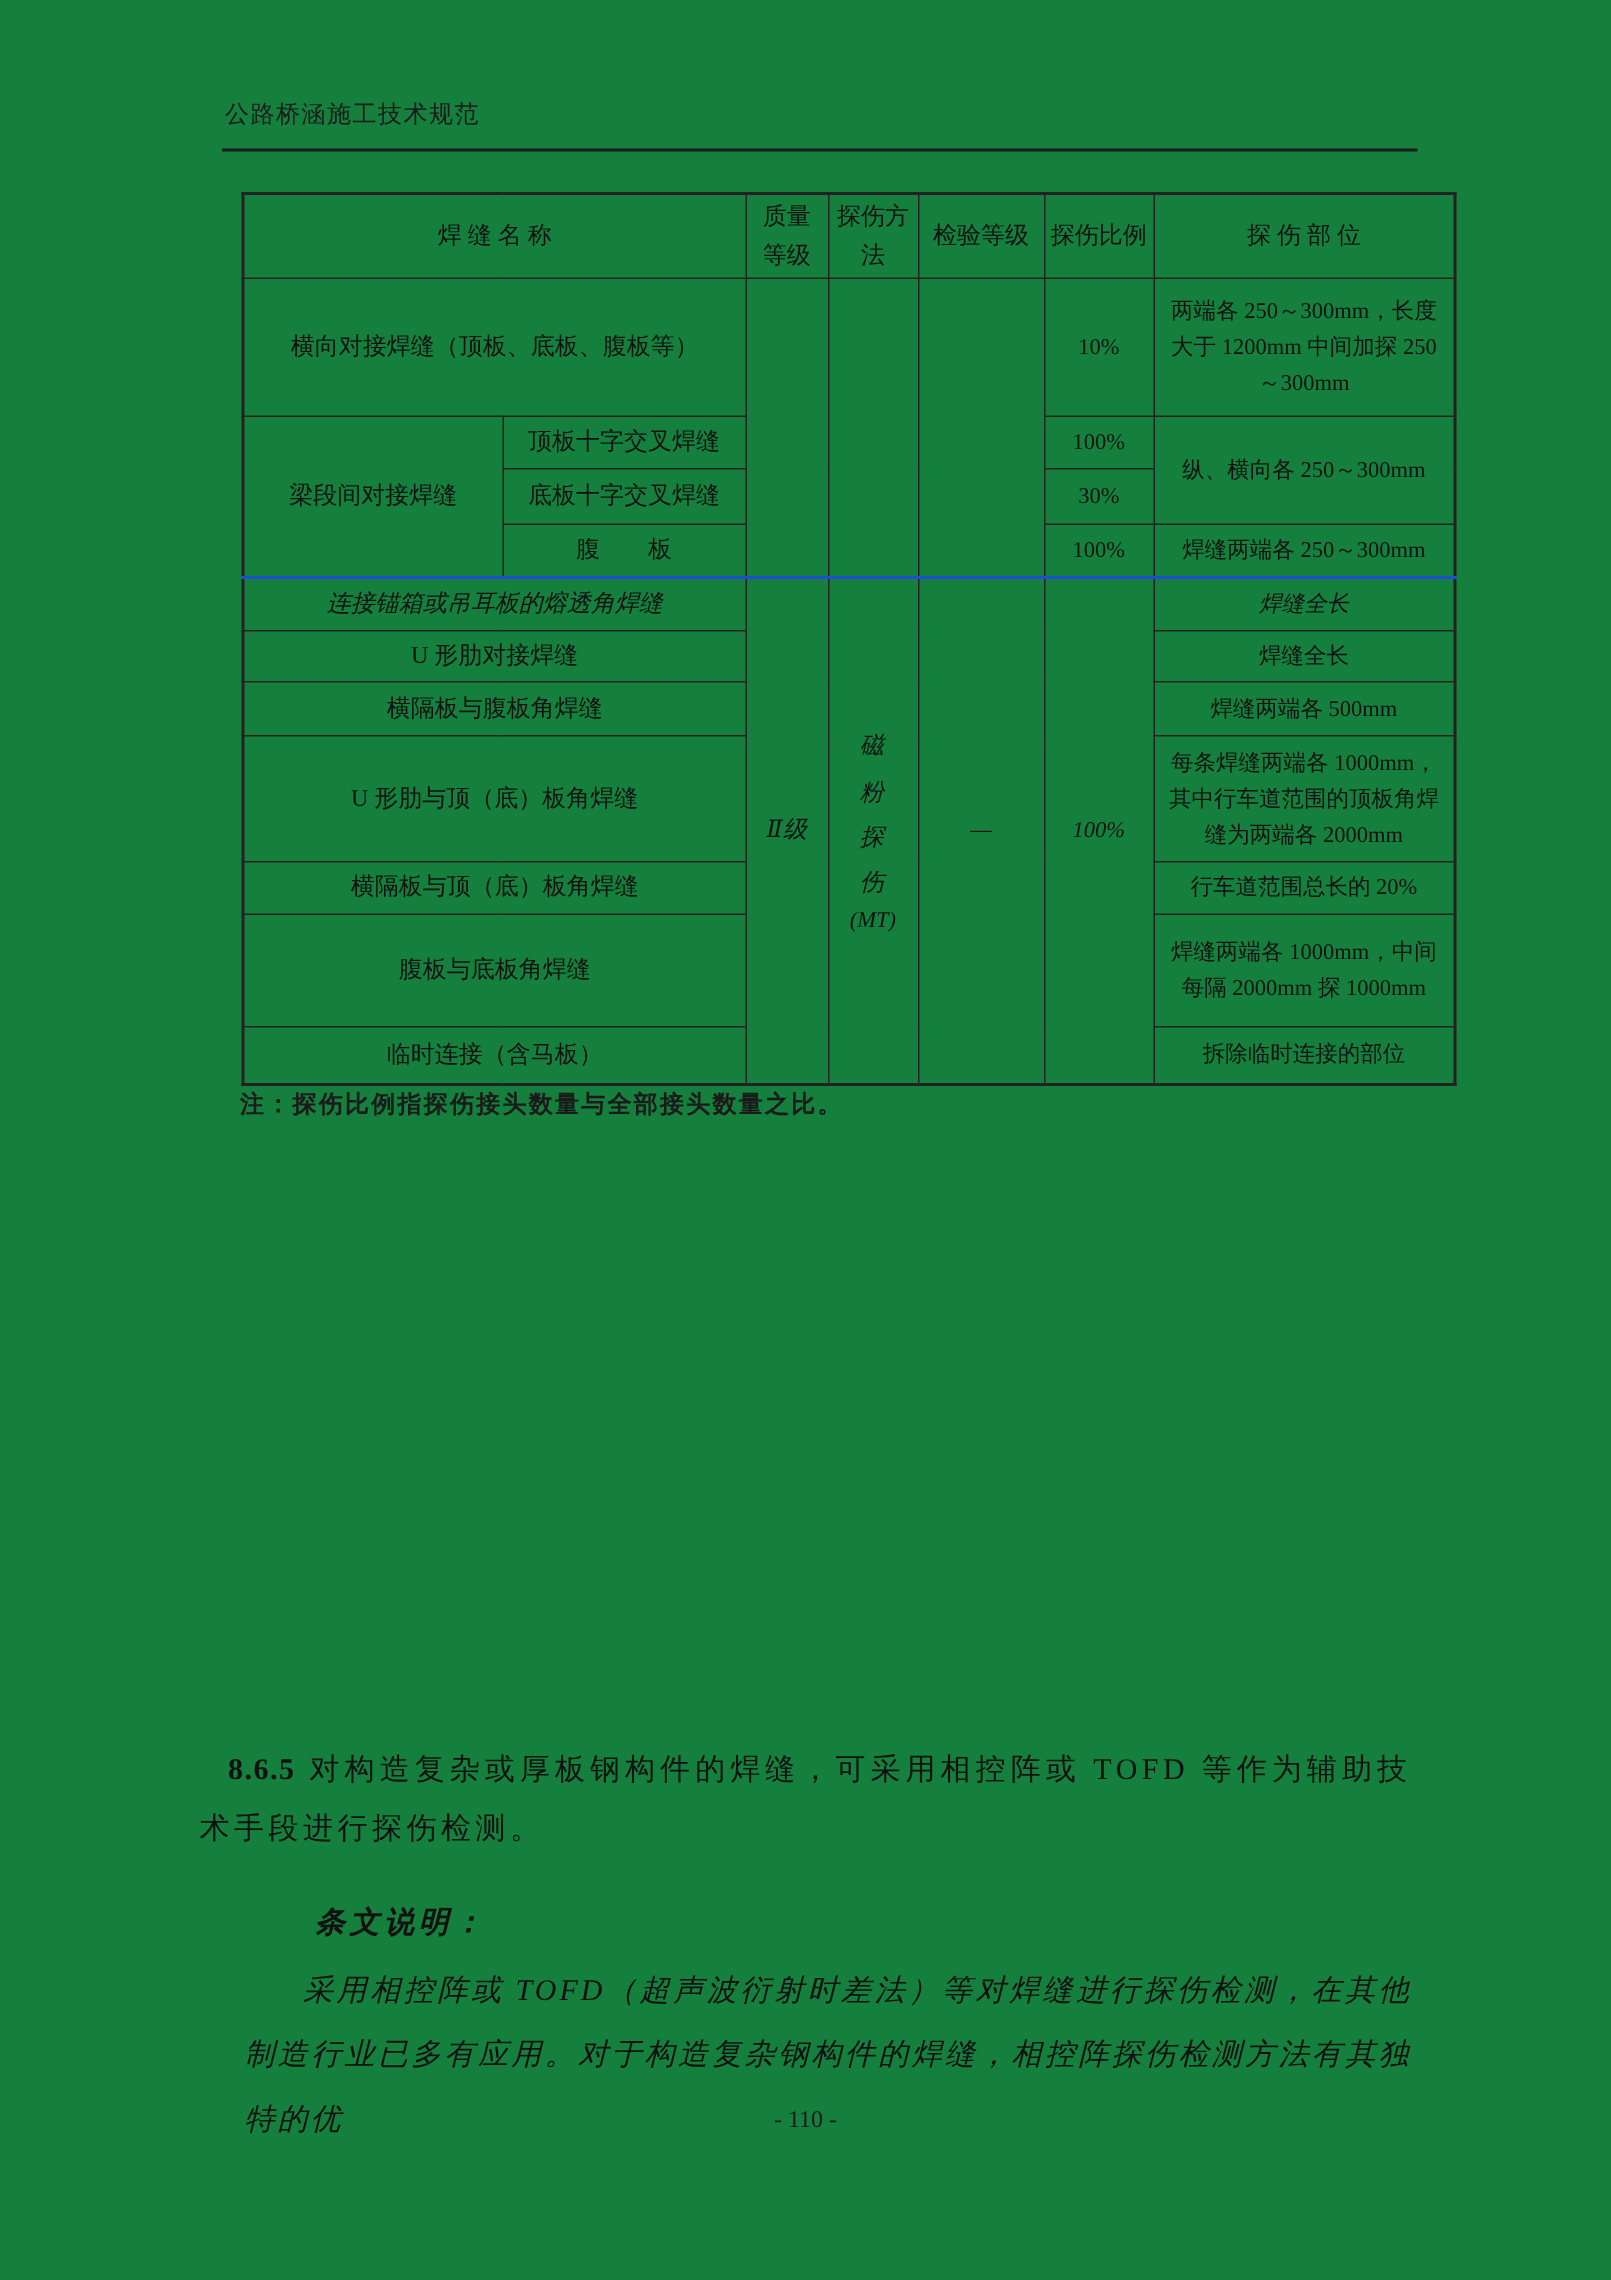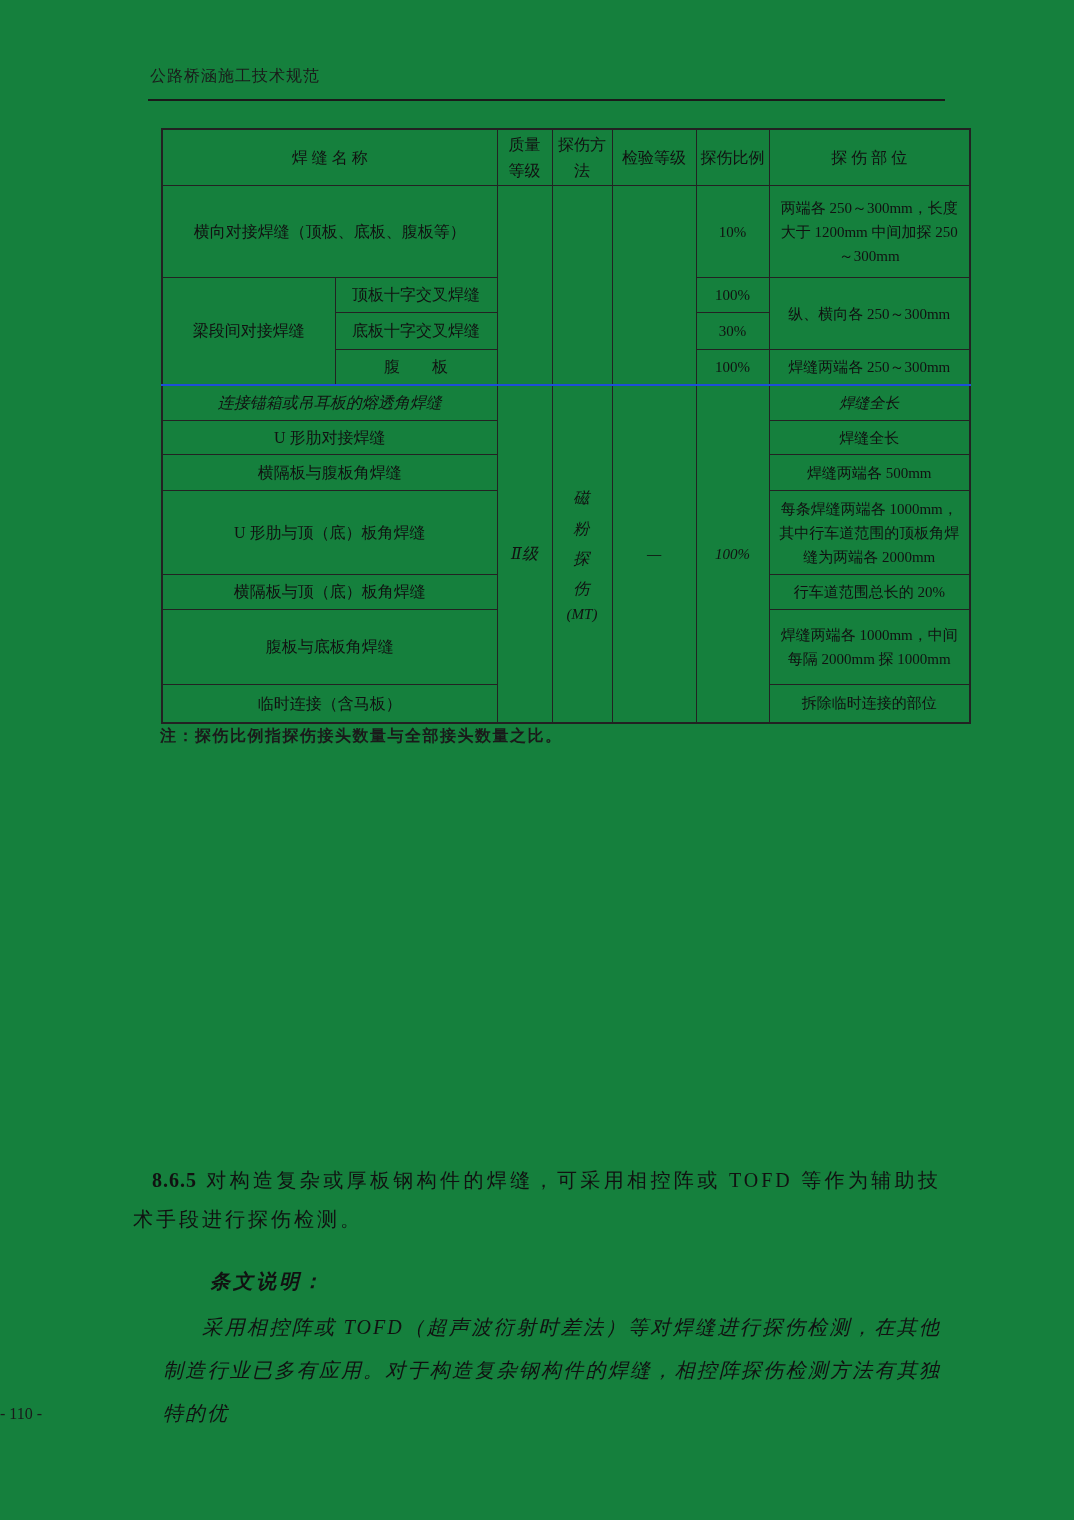--- a/index.html
+++ b/index.html
@@ -72,21 +72,21 @@
   .cmt-body{
     position:absolute;left:163px;top:1306px;width:778px;
     font-size:20px;line-height:43px;letter-spacing:2px;
     font-style:italic;
     text-align:justify;text-justify:inter-character;
     text-indent:39px;color:#111;
   }
   
   .footer{
     position:absolute;left:0;top:1405px;width:100%;
-    text-align:left;font-size:16px;color:#1a1a1a;
+    text-align:center;font-size:16px;color:#1a1a1a;
   }
 </style>
 </head>
 <body>
 
 <div class="page">
 
   <div class="running-header">公路桥涵施工技术规范</div>
   <div class="header-rule"></div>
 

